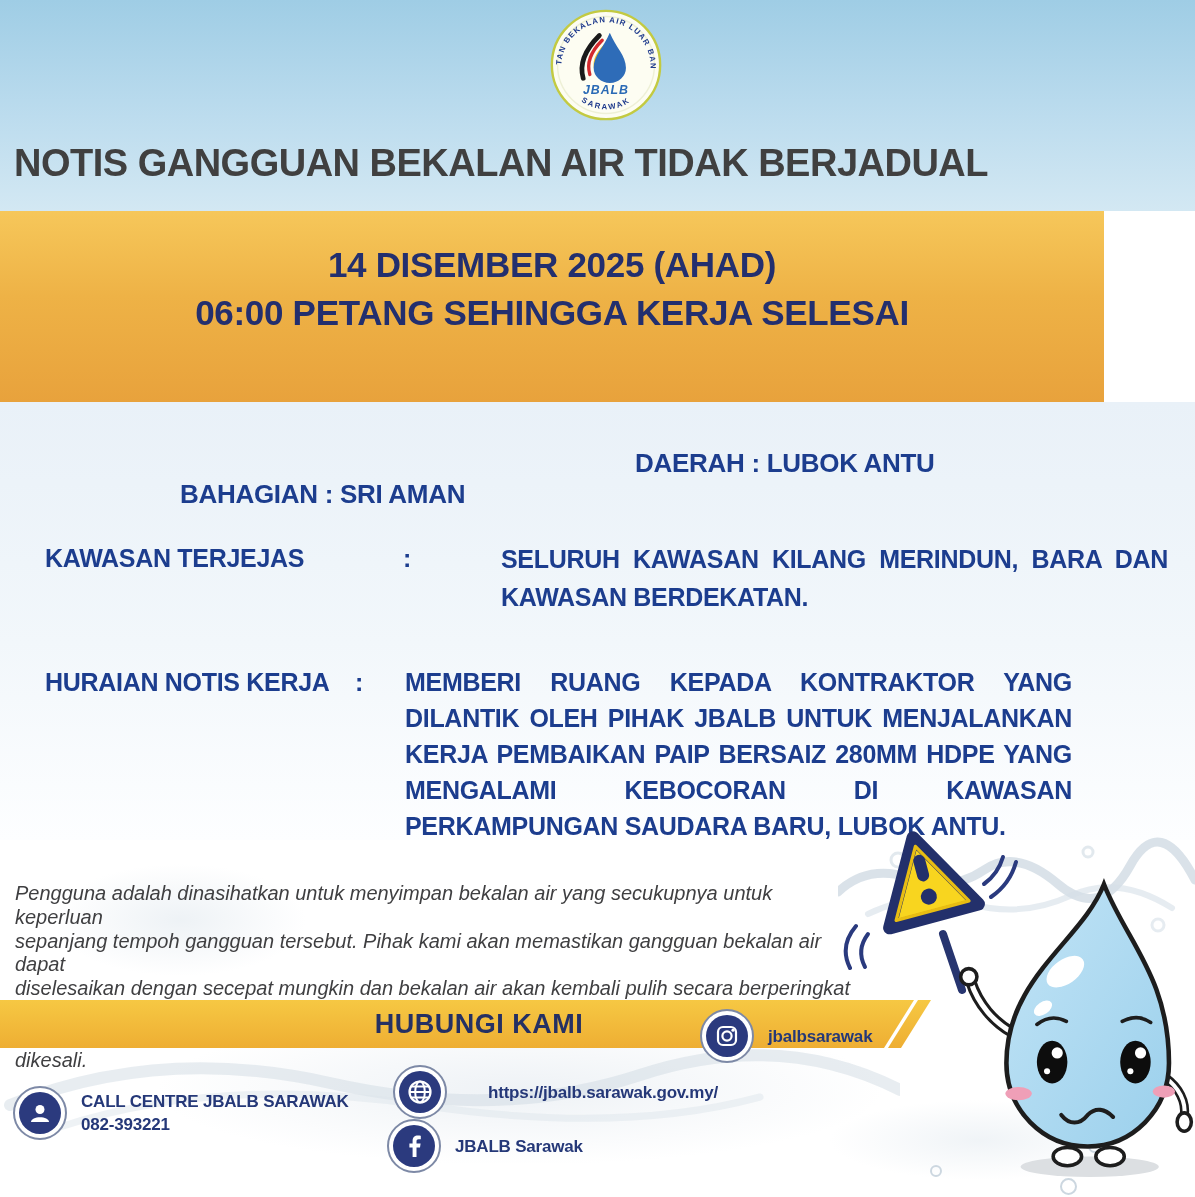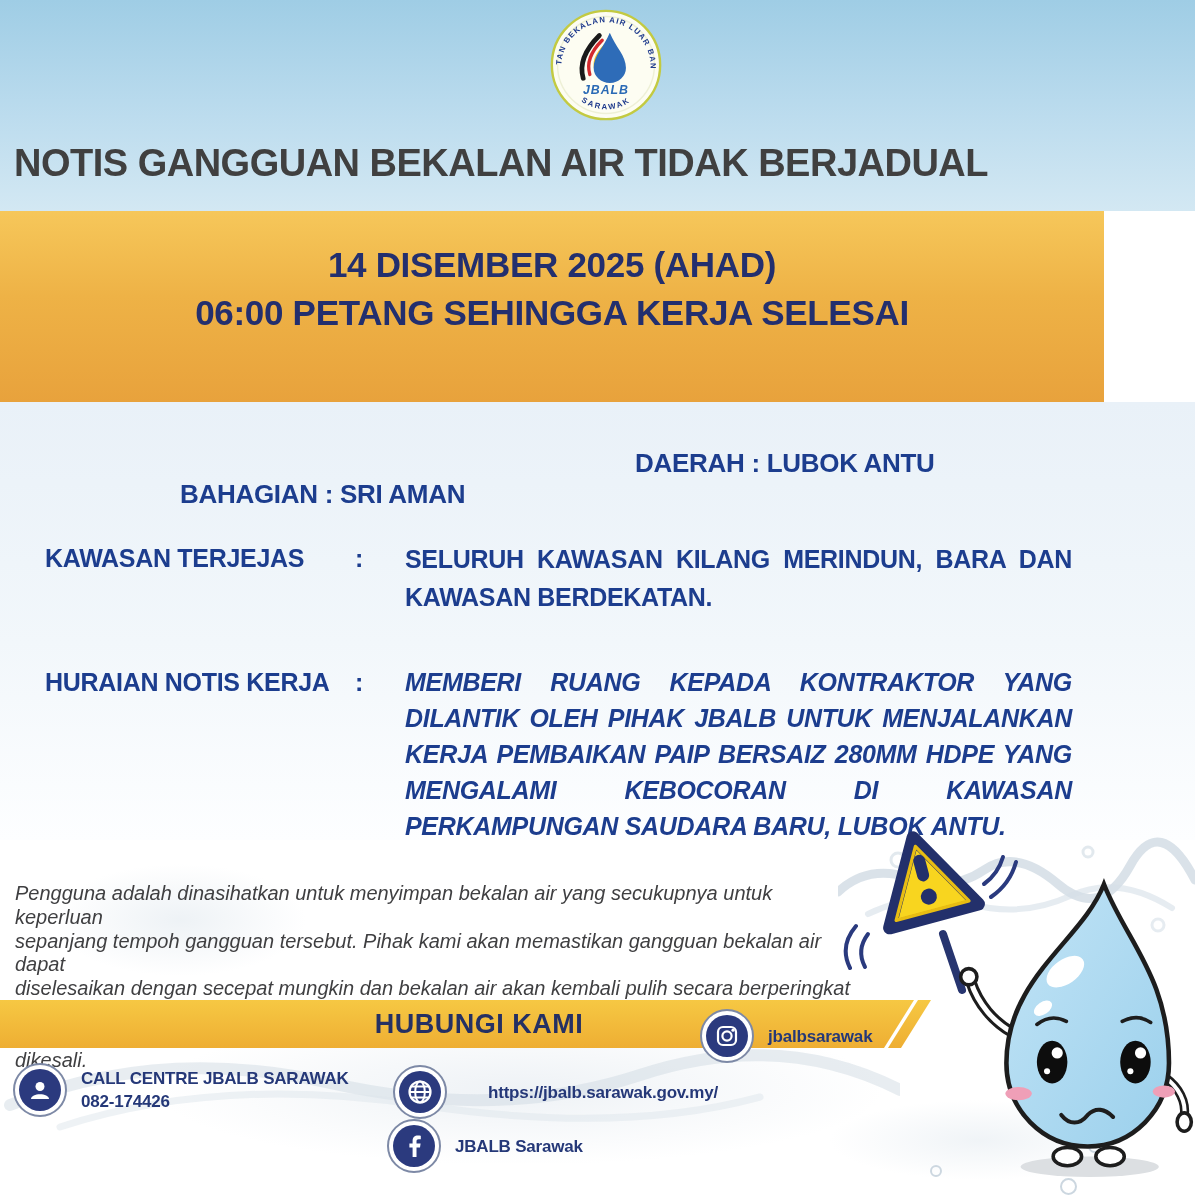--- a/index.html
+++ b/index.html
@@ -28,27 +28,27 @@
   .title{position:absolute;left:0;top:142px;width:1002px;text-align:center;
     font-size:38px;font-weight:bold;letter-spacing:-0.5px;color:#404040;}
   .band-line{font-size:35px;font-weight:bold;letter-spacing:-0.3px;color:#232f6e;line-height:48px;}
   .region-row{position:absolute;left:0;top:448px;width:1195px;height:34px;
     font-size:26px;font-weight:bold;color:#1c3d8e;letter-spacing:-0.3px;}
   .region-b{position:absolute;left:180px;top:0;margin-top:31px;}
   .region-d{position:absolute;left:635px;top:0;}
   
   .info{position:absolute;left:45px;width:1030px;display:grid;
     grid-template-columns:310px 50px 667px;color:#1c3d8e;font-weight:bold;letter-spacing:-0.3px;}
-  .info-kawasan{top:540px;}
+  .info-kawasan{top:540px;gap:48px;}
   .info-huraian{top:664px;}
   .info .label{font-size:25px;line-height:36px;}
   .info .colon{font-size:25px;line-height:36px;text-align:left;}
   .info .content{font-size:25px;}
   .cline{line-height:38px;}
-  .hline{line-height:36px;font-style:italic;}
+  .hline{line-height:36px;}
   .jline{text-align:justify;text-align-last:justify;}
   
   .advisory{position:absolute;left:15px;top:882px;width:848px;
     font-size:20px;font-style:italic;color:#3f3f41;font-weight:500;z-index:4;}
   .advisory div{line-height:23.8px;}
   
   .banner{position:absolute;left:0;top:1000px;width:870px;height:48px;z-index:5;
     background:linear-gradient(180deg,#f6c843 0%,#eeae33 100%);
     clip-path:polygon(0 0,100% 0,calc(100% - 30px) 100%,0 100%);
     display:flex;align-items:center;justify-content:center;padding-left:44px;}
@@ -166,32 +166,32 @@
     <div>diselesaikan dengan secepat mungkin dan bekalan air akan kembali pulih secara berperingkat di</div>
     <div>kawasan yang terjejas. Segala kesulitan yang timbul akibat gangguan ini adalah sangat dikesali.</div>
   </div>
 
   <div class="banner">
     <div class="banner-text">HUBUNGI KAMI</div>
   </div>
   <div class="stripe stripe1"></div>
   <div class="stripe stripe2"></div>
 
-  <div class="contact-item" style="left:13px;top:1063px;">
+  <div class="contact-item" style="left:13px;top:1086px;">
     <div class="cicon">
         <div class="disk">
       <svg width="26" height="26" viewBox="0 0 26 26">
             <circle cx="13" cy="9.5" r="4.5" fill="#ffffff"></circle>
             <path d="M4,22 C4,15.5 22,15.5 22,22 Z" fill="#ffffff"></path>
           </svg>
     </div>
       </div>
     <div class="ctext">
       <div>CALL CENTRE JBALB SARAWAK</div>
-      <div>082-174426</div>
+      <div>082-393221</div>
     </div>
   </div>
 
   <div class="contact-item" style="left:393px;top:1065px;gap:27px;">
     <div class="cicon">
         <div class="disk">
       <svg width="30" height="30" viewBox="0 0 30 30">
         <circle cx="15" cy="15" r="10.5" fill="none" stroke="#ffffff" stroke-width="2.2"></circle>
         <ellipse cx="15" cy="15" rx="4.8" ry="10.5" fill="none" stroke="#ffffff" stroke-width="2"></ellipse>
         <line x1="4.5" y1="15" x2="25.5" y2="15" stroke="#ffffff" stroke-width="2"></line>

